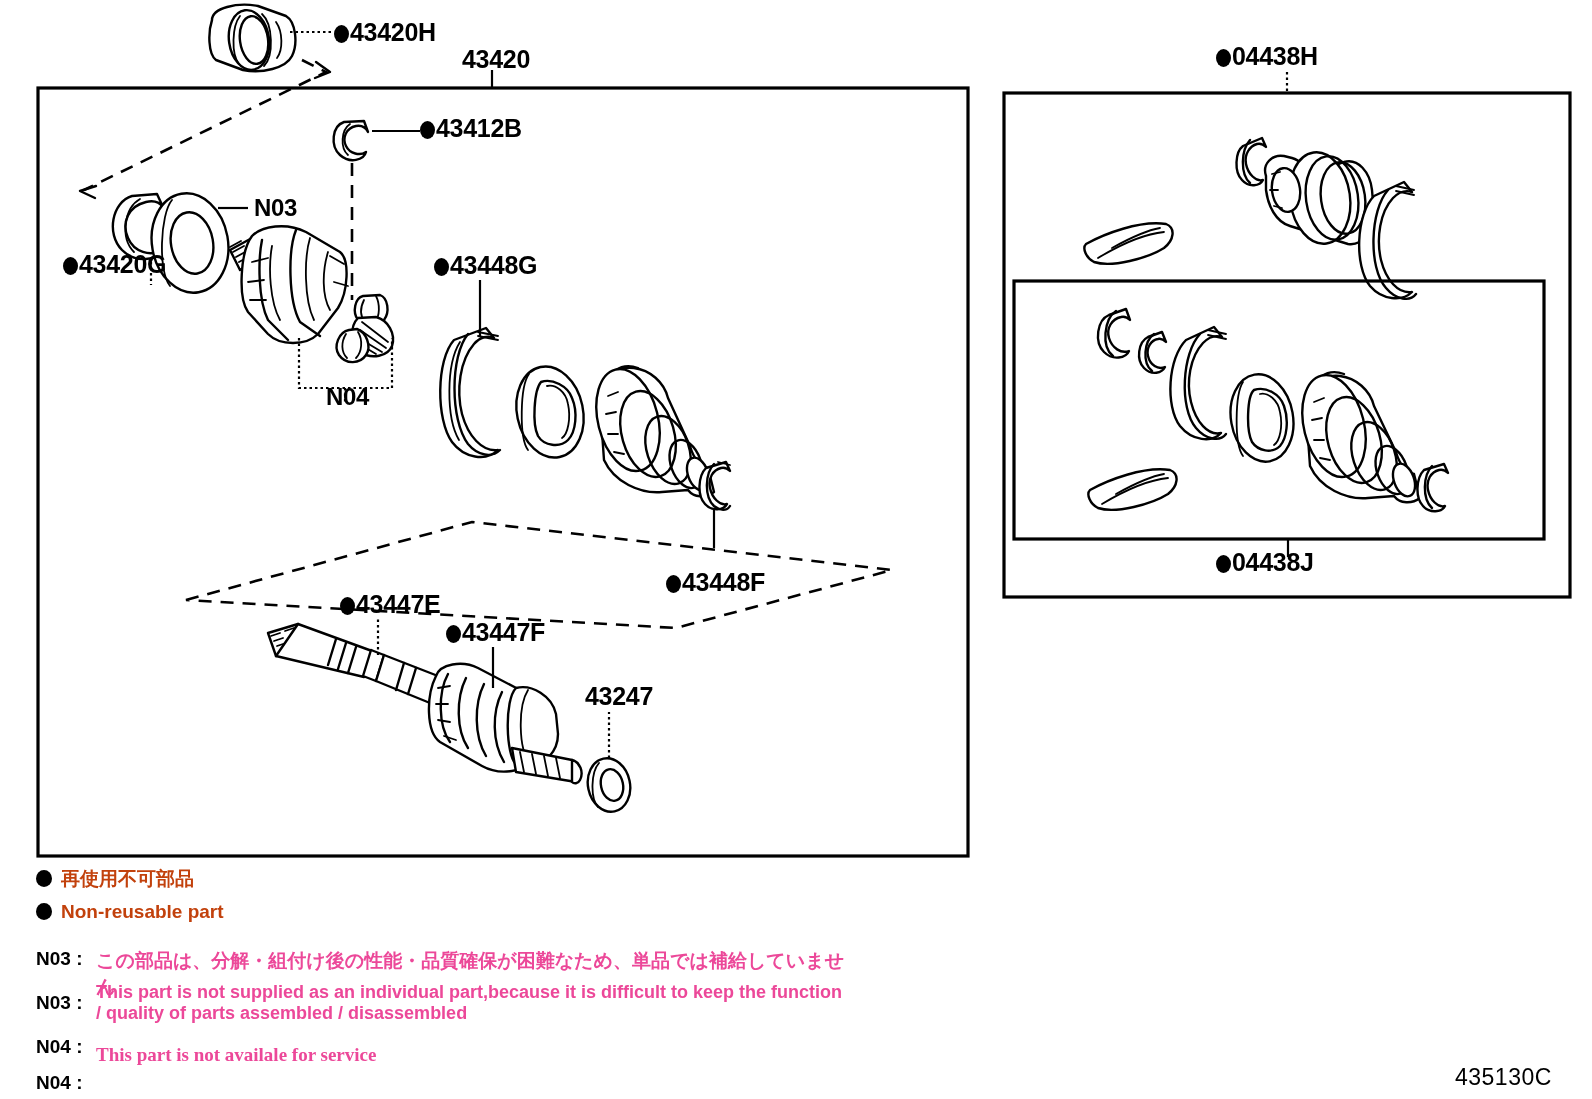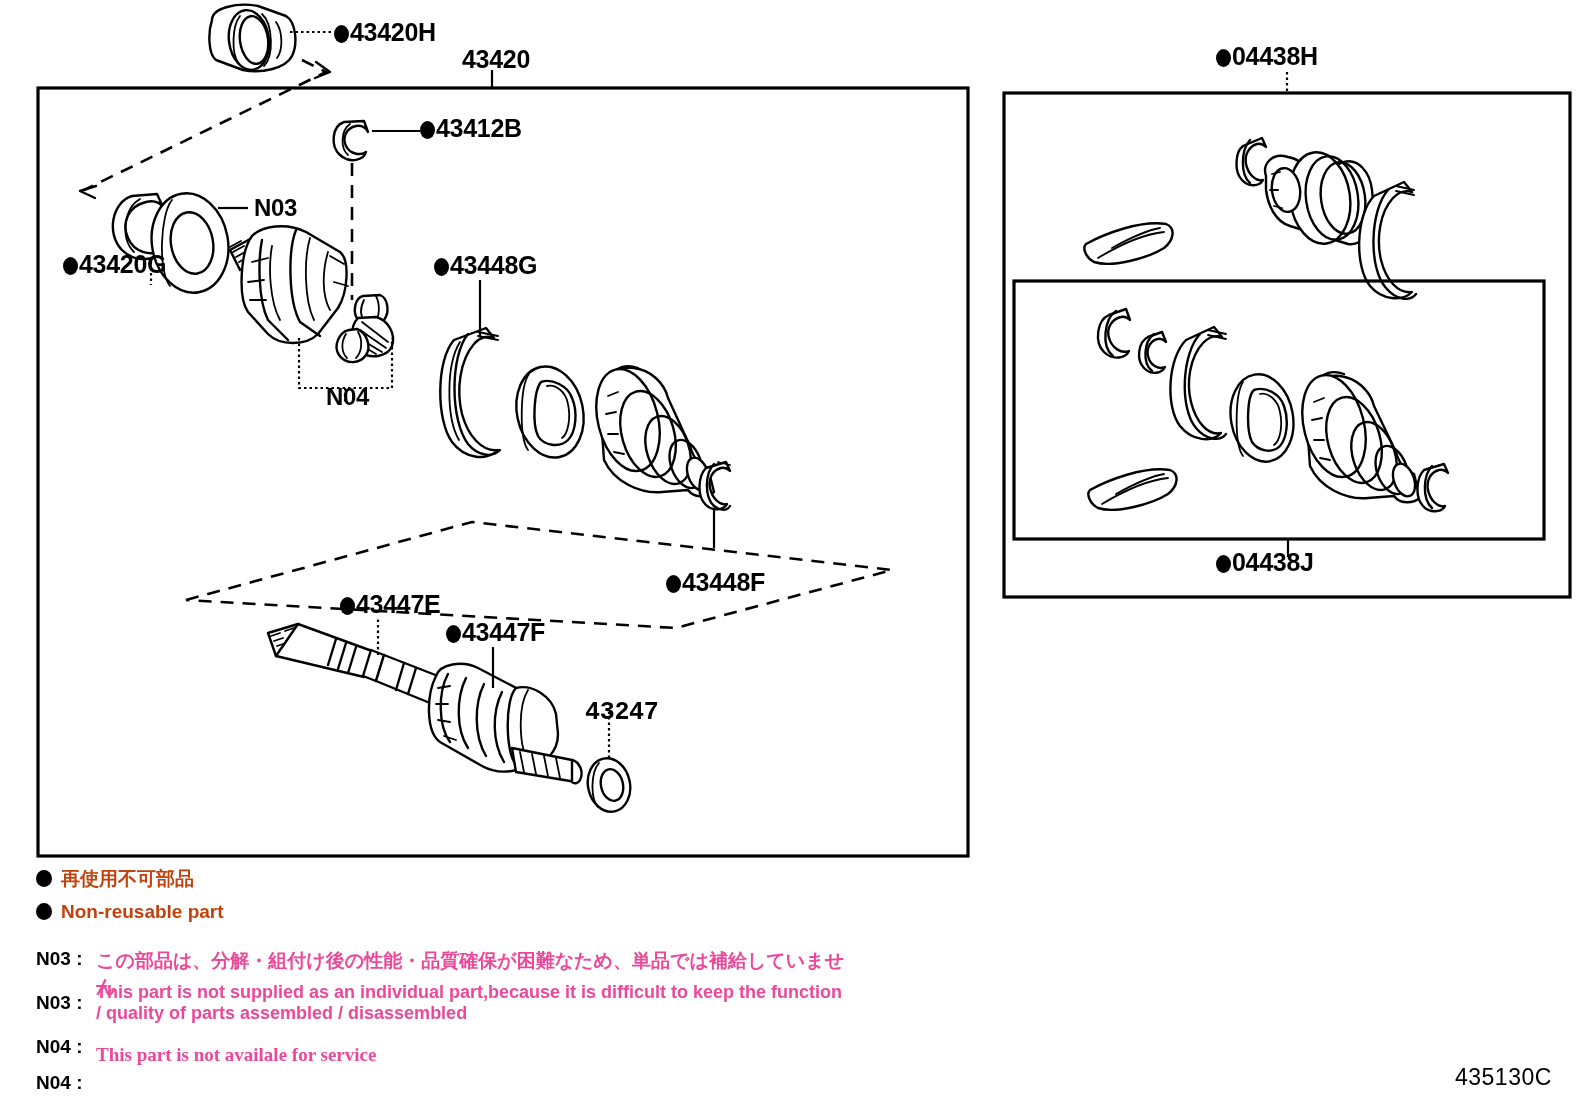--- a/index.html
+++ b/index.html
@@ -415,21 +415,21 @@
   </div>
 
   <div class="lbl partnum" style="left:340px; top:592px;">
     <span class="bullet"></span><span>43447E</span>
   </div>
 
   <div class="lbl partnum" style="left:446px; top:620px;">
     <span class="bullet"></span><span>43447F</span>
   </div>
 
-  <div class="lbl partnum plain" style="left:585px; top:700px;font-family:Liberation Mono, monospace;">43247</div>
+  <div class="lbl partnum plain" style="left:585px; top:684px;">43247</div>
 
   <div class="lbl partnum" style="left:1216px; top:44px;">
     <span class="bullet"></span><span>04438H</span>
   </div>
 
   <div class="lbl partnum" style="left:1216px; top:550px;">
     <span class="bullet"></span><span>04438J</span>
   </div>
 
   <div class="legend-line" style="left:36px; top:866px;">

